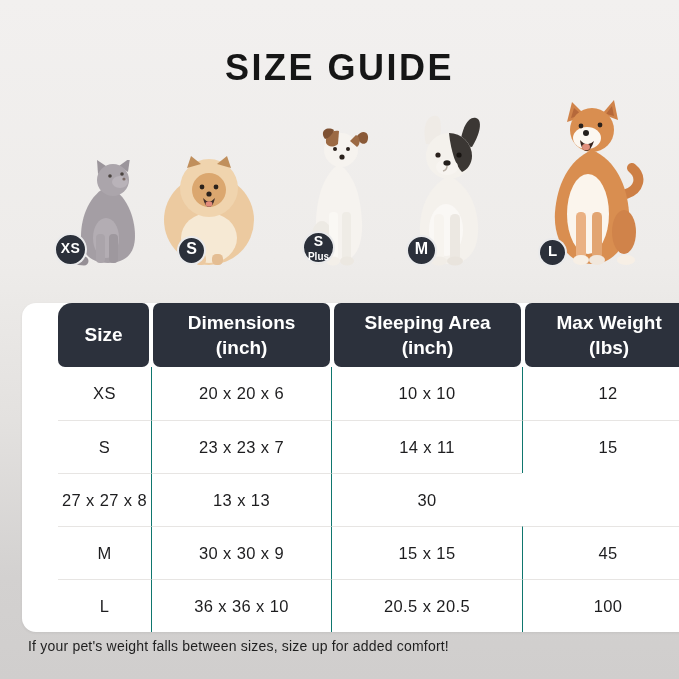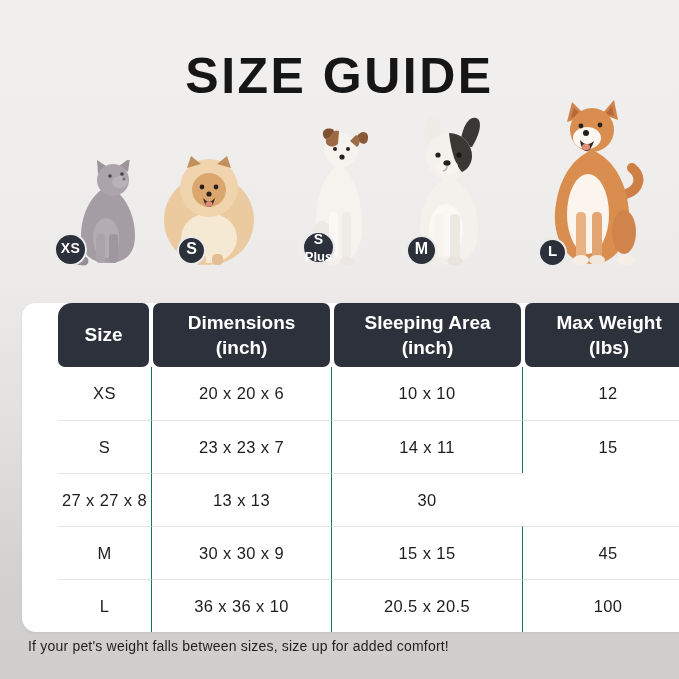--- a/index.html
+++ b/index.html
@@ -8,41 +8,41 @@
     width:679px;height:679px;
     overflow:hidden;
     background:linear-gradient(180deg,#f2f0ef 0%,#eeecea 38%,#e3e1df 62%,#d3d1d0 85%,#d0cecd 100%);
     font-family:"Liberation Sans", sans-serif;
     color:#1d1d1f;
   }
   
   .title{
     position:absolute;top:47px;left:0;right:0;
     text-align:center;
-    font-size:50px;font-weight:700;letter-spacing:2.5px;
+    font-size:36px;font-weight:700;letter-spacing:2.5px;
     color:#161616;
   }
   
   .pet{position:absolute;}
   .pet svg{display:block;width:100%;height:100%;}
   .pet-cat{left:68px;top:160px;width:80px;height:106px;}
   .pet-pom{left:160px;top:154px;width:98px;height:112px;}
   .pet-jr{left:302px;top:128px;width:74px;height:138px;}
   .pet-fr{left:404px;top:114px;width:90px;height:152px;}
   .pet-shiba{left:534px;top:100px;width:110px;height:166px;}
   
   .badge{
     position:absolute;border-radius:50%;
     background:#2b303a;border:2px solid rgba(255,255,255,.9);
     color:#fff;display:flex;flex-direction:column;
     align-items:center;justify-content:center;
     font-weight:700;line-height:1;box-sizing:border-box;
   }
   .badge .main{display:block;}
-  .badge .sub{display:block;font-size:13px;font-weight:700;margin-top:4px;}
+  .badge .sub{display:block;font-size:10px;font-weight:700;margin-top:4px;}
   .badge-xs{left:54px;top:233px;width:33px;height:33px;font-size:14px;letter-spacing:.5px;}
   .badge-s{left:177px;top:236px;width:29px;height:29px;font-size:16px;}
   .badge-splus{left:302px;top:231px;width:33px;height:33px;font-size:14px;}
   .badge-m{left:406px;top:235px;width:31px;height:31px;font-size:16px;}
   .badge-l{left:538px;top:238px;width:29px;height:29px;font-size:15px;}
   
   .size-table{
     position:absolute;left:22px;top:303px;width:635px;
     background:#ffffff;border-radius:14px;
     box-shadow:0 1px 3px rgba(0,0,0,.07);

